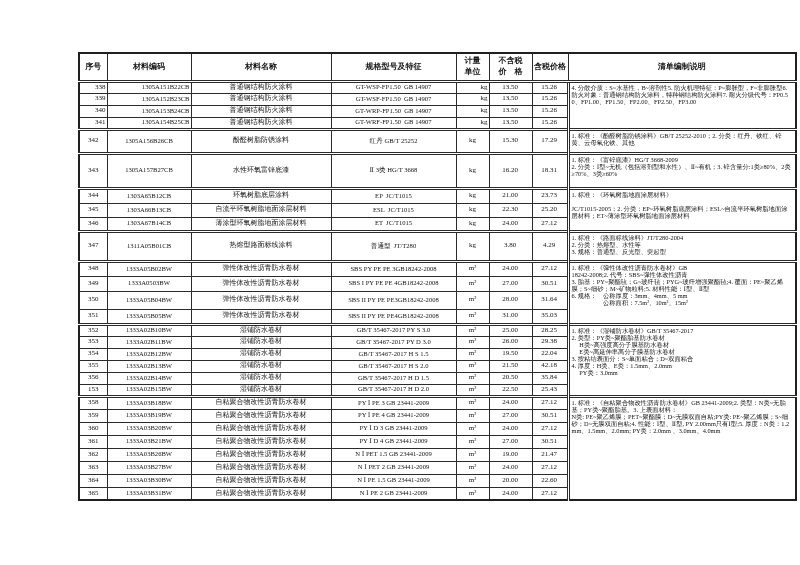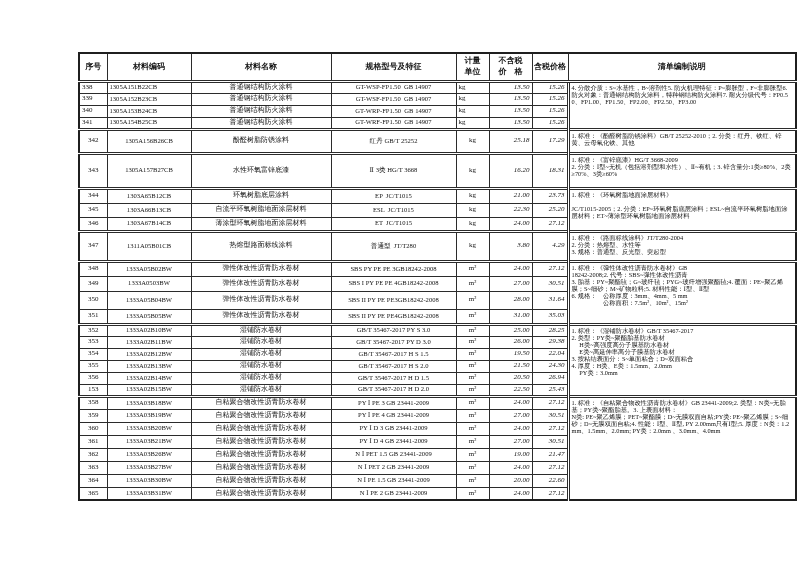--- a/index.html
+++ b/index.html
@@ -15,22 +15,22 @@
   th{
     font-size:8px;font-weight:bold;text-align:center;vertical-align:middle;
     line-height:1.3;white-space:pre-line;padding:0;
   }
   td{
     font-size:7px;line-height:1.05;padding:0 1px;text-align:center;
     vertical-align:middle;white-space:pre;
   }
   td.code{font-size:6.6px;}
   td.spec{font-size:6.6px;}
-  td.price,td.ptax{text-align:right;padding-right:2px;font-style:italic;}
-  tr.left4 td.no,tr.left4 td.code,tr.left4 td.unit{text-align:left;padding-left:2px;}
+  td.price,td.ptax{text-align:center;padding-right:2px;}
+  tr.left4 td.no,tr.left4 td.code,tr.left4 td.unit{text-align:right;padding-left:2px;}
   td.note{
     font-size:6.3px;line-height:1.13;text-align:left;vertical-align:top;
     white-space:pre-wrap;word-break:break-all;padding:1px 2px;
     border-left:3px double #2b2b2b;
   }
   tr.gstart td{border-top:3px double #2b2b2b;}
 </style>
 </head>
 <body>
 
@@ -97,21 +97,21 @@
     <td class="unit">kg</td>
     <td class="price">13.50</td>
     <td class="ptax">15.26</td>
   </tr>
         <tr class="gstart" style="height: 24px;">
     <td class="no">342</td>
     <td class="code">1305A156B26CB</td>
     <td class="name">酚醛树脂防锈涂料</td>
     <td class="spec">红丹 GB/T 25252</td>
     <td class="unit">kg</td>
-    <td class="price">25.18</td>
+    <td class="price">15.30</td>
     <td class="ptax">17.29</td>
   <td class="note" rowspan="1">1. 标准：《酚醛树脂防锈涂料》GB/T 25252-2010；2. 分类：红丹、铁红、锌黄、云母氧化铁、其他</td>
         </tr>
         <tr class="gstart" style="height: 35px;">
     <td class="no">343</td>
     <td class="code">1305A157B27CB</td>
     <td class="name">水性环氧富锌底漆</td>
     <td class="spec">Ⅱ 3类 HG/T 3668</td>
     <td class="unit">kg</td>
     <td class="price">16.20</td>
@@ -236,30 +236,30 @@
     <td class="price">19.50</td>
     <td class="ptax">22.04</td>
   </tr>
         <tr style="height: 12px;">
     <td class="no">355</td>
     <td class="code">1333A02B13BW</td>
     <td class="name">湿铺防水卷材</td>
     <td class="spec">GB/T 35467-2017 H S 2.0</td>
     <td class="unit">m²</td>
     <td class="price">21.50</td>
-    <td class="ptax">24.30</td>
+    <td class="ptax">42.18</td>
   </tr>
         <tr style="height: 12px;">
     <td class="no">356</td>
     <td class="code">1333A02B14BW</td>
     <td class="name">湿铺防水卷材</td>
     <td class="spec">GB/T 35467-2017 H D 1.5</td>
     <td class="unit">m²</td>
     <td class="price">20.50</td>
-    <td class="ptax">26.94</td>
+    <td class="ptax">35.84</td>
   </tr>
         <tr style="height: 12px;">
     <td class="no">153</td>
     <td class="code">1333A02B15BW</td>
     <td class="name">湿铺防水卷材</td>
     <td class="spec">GB/T 35467-2017 H D 2.0</td>
     <td class="unit">m²</td>
     <td class="price">22.50</td>
     <td class="ptax">25.43</td>
   </tr>

